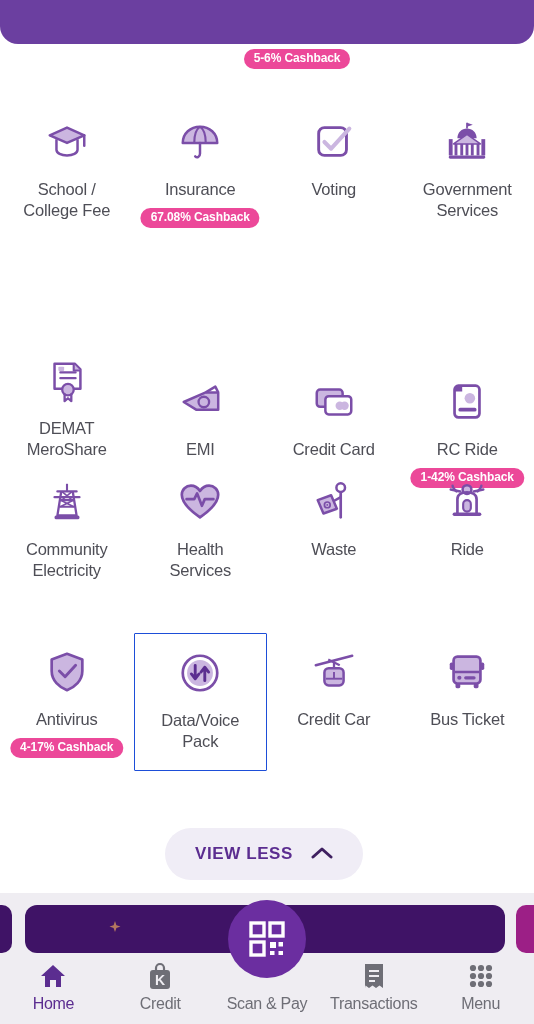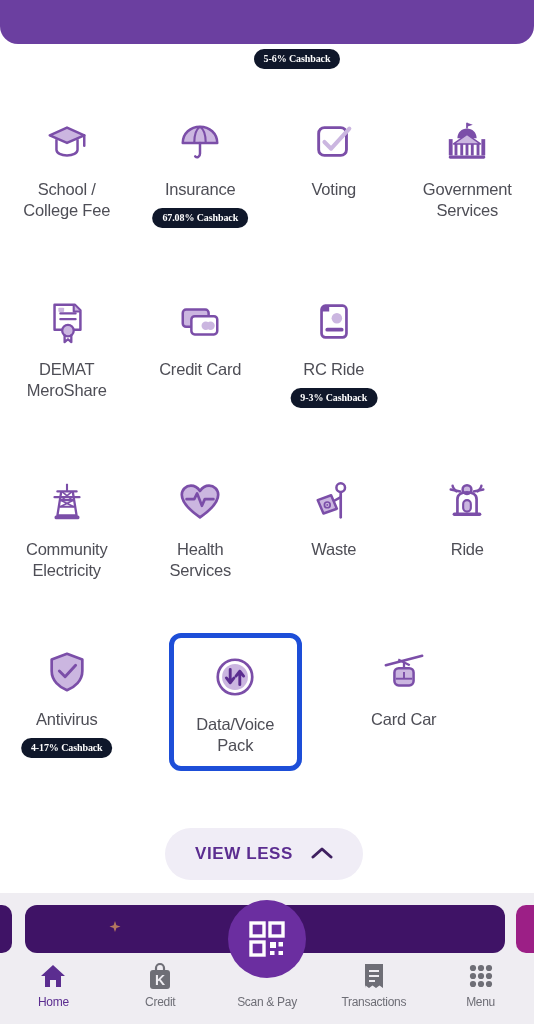--- a/index.html
+++ b/index.html
@@ -27,30 +27,29 @@
     width: 534px;
     height: 44px;
     background: #6b3fa0;
     border-bottom-left-radius: 18px;
     border-bottom-right-radius: 18px;
   }
 
   
   .cashback-badge {
     display: inline-block;
-    background: #0f172a;
+    background: #ec4899;
     color: #ffffff;
-    font-size: 10px;
+    font-size: 12px;
     font-weight: bold;
     letter-spacing: -0.1px;
     padding: 3px 10px 4px 10px;
     border-radius: 11px;
     white-space: nowrap;
     line-height: 13px;
-    font-family: Liberation Serif, serif;
   }
 
   .top-badge-wrap {
     position: absolute;
     top: 48px;
     left: 0;
     width: 534px;
     text-align: center;
     padding-left: 60px;
   }
@@ -71,23 +70,23 @@
   .grid-cell {
     width: 133.5px;
     position: relative;
     display: flex;
     flex-direction: column;
     align-items: center;
     padding-top: 18px;
   }
 
   .grid-row.r1 { height: 180px; }
-  .grid-row.r2 { height: 180px; }
+  .grid-row.r2 { height: 180px; align-items: flex-end; }
   .grid-row.r3 { height: 170px; }
-  .grid-row.r4 { height: 150px; gap: 35px; }
+  .grid-row.r4 { height: 150px; }
 
   .cell-icon {
     width: 48px;
     height: 48px;
     display: flex;
     align-items: center;
     justify-content: center;
   }
 
   .cell-label {
@@ -102,22 +101,22 @@
 
   .cell-badge {
     position: absolute;
     top: 108px;
     left: 50%;
     transform: translateX(-50%);
   }
 
   
   .grid-cell.selected {
-    border: 5px solid #1d4ed8;
-    border-radius: 12px;
+    border: 1px solid #1d4ed8;
+    border-radius: 1px;
     height: 138px;
     margin-top: 3px;
     padding-top: 15px;
   }
 
   
   .viewless-wrap {
     position: absolute;
     top: 828px;
     left: 0;
@@ -218,21 +217,21 @@
 
   .nav-icon {
     height: 30px;
     display: flex;
     align-items: center;
     justify-content: center;
   }
 
   .nav-label {
     margin-top: 4px;
-    font-size: 12px;
+    font-size: 16px;
     color: #6e6e76;
     letter-spacing: -0.3px;
     white-space: nowrap;
   }
 
   .nav-item.active .nav-label { color: #5b2d90; }
 
   .nav-item.center .nav-icon { visibility: hidden; }
 
   
@@ -330,39 +329,49 @@
               <circle cx="25" cy="33" r="6" fill="#cbb6e0" stroke="#7b4ea8" stroke-width="2.4"></circle>
               <path d="M21.5 37 L21.5 45 L25 42 L28.5 45 L28.5 37" fill="none" stroke="#7b4ea8" stroke-width="2.4" stroke-linejoin="round"></path>
             </svg>
           </div>
           <div class="cell-label">DEMAT
 MeroShare</div>
         </div>
         <div class="grid-cell">
           <div class="cell-icon">
             <svg width="46" height="46" viewBox="0 0 48 48">
+              <path d="M7 24 L30 14 L43 14 L43 32 L20 32 Z" fill="#cbb6e0" stroke="#7b4ea8" stroke-width="2.6" stroke-linejoin="round"></path>
+              <path d="M30 14 L40 8 L43 14" fill="none" stroke="#7b4ea8" stroke-width="2.6" stroke-linejoin="round"></path>
+              <circle cx="28" cy="24" r="5.5" fill="#cbb6e0" stroke="#7b4ea8" stroke-width="2.4"></circle>
+            </svg>
+          </div>
+          <div class="cell-label">EMI</div>
+        </div>
+        <div class="grid-cell">
+          <div class="cell-icon">
+            <svg width="46" height="46" viewBox="0 0 48 48">
               <rect x="6" y="11" width="27" height="18" rx="3.5" fill="#cbb6e0" stroke="#7b4ea8" stroke-width="2.6"></rect>
               <rect x="15" y="18" width="27" height="19" rx="3.5" fill="#ffffff" stroke="#7b4ea8" stroke-width="2.6"></rect>
               <circle cx="30" cy="28" r="4.4" fill="#cbb6e0"></circle>
               <circle cx="35" cy="28" r="4.4" fill="#cbb6e0"></circle>
             </svg>
           </div>
           <div class="cell-label">Credit Card</div>
         </div>
         <div class="grid-cell">
           <div class="cell-icon">
             <svg width="46" height="46" viewBox="0 0 48 48">
               <rect x="11" y="7" width="26" height="33" rx="4" fill="none" stroke="#7b4ea8" stroke-width="2.8"></rect>
               <path d="M11 11 A4 4 0 0 1 15 7 L19 7 L19 13 L11 13 Z" fill="#7b4ea8"></path>
               <circle cx="27" cy="20" r="5.5" fill="#cbb6e0"></circle>
               <rect x="15" y="30" width="19" height="4" rx="2" fill="#7b4ea8"></rect>
             </svg>
           </div>
           <div class="cell-label">RC Ride</div>
-          <span class="cashback-badge cell-badge">9-3% Cashback</span>
+          <span class="cashback-badge cell-badge">1-42% Cashback</span>
         </div>
       </div>
       <div class="grid-row r3">
         <div class="grid-cell">
           <div class="cell-icon">
             <svg width="46" height="46" viewBox="0 0 48 48">
               <path d="M24 5 L24 13" stroke="#7b4ea8" stroke-width="2.2"></path>
               <line x1="14" y1="13" x2="34" y2="13" stroke="#7b4ea8" stroke-width="2.4" stroke-linecap="round"></line>
               <line x1="11" y1="19" x2="37" y2="19" stroke="#7b4ea8" stroke-width="2.4" stroke-linecap="round"></line>
               <path d="M18 13 L14 38 L34 38 L30 13" fill="none" stroke="#7b4ea8" stroke-width="2.4" stroke-linejoin="round"></path>
@@ -438,21 +447,36 @@
           <div class="cell-icon">
             <svg width="46" height="46" viewBox="0 0 48 48">
               <line x1="5" y1="17" x2="43" y2="7" stroke="#7b4ea8" stroke-width="2.6" stroke-linecap="round"></line>
               <line x1="24" y1="13" x2="24" y2="20" stroke="#7b4ea8" stroke-width="2.4"></line>
               <line x1="18" y1="11" x2="30" y2="17" stroke="#7b4ea8" stroke-width="2.2"></line>
               <rect x="14" y="20" width="20" height="18" rx="4.5" fill="#cbb6e0" stroke="#7b4ea8" stroke-width="2.6"></rect>
               <line x1="24" y1="24" x2="24" y2="31" stroke="#7b4ea8" stroke-width="2"></line>
               <line x1="15.5" y1="31" x2="32.5" y2="31" stroke="#7b4ea8" stroke-width="2"></line>
             </svg>
           </div>
-          <div class="cell-label">Card Car</div>
+          <div class="cell-label">Credit Car</div>
+        </div>
+        <div class="grid-cell">
+          <div class="cell-icon">
+            <svg width="46" height="46" viewBox="0 0 48 48">
+              <rect x="10" y="8" width="28" height="28" rx="4" fill="#cbb6e0" stroke="#7b4ea8" stroke-width="2.8"></rect>
+              <line x1="11" y1="24" x2="37" y2="24" stroke="#7b4ea8" stroke-width="2.6"></line>
+              <rect x="6" y="14" width="4" height="8" rx="1.8" fill="#7b4ea8"></rect>
+              <rect x="38" y="14" width="4" height="8" rx="1.8" fill="#7b4ea8"></rect>
+              <circle cx="16" cy="30" r="2.2" fill="#7b4ea8"></circle>
+              <rect x="21" y="28.5" width="12" height="3.2" rx="1.6" fill="#7b4ea8"></rect>
+              <rect x="12" y="36" width="5" height="5" rx="1.5" fill="#7b4ea8"></rect>
+              <rect x="31" y="36" width="5" height="5" rx="1.5" fill="#7b4ea8"></rect>
+            </svg>
+          </div>
+          <div class="cell-label">Bus Ticket</div>
         </div>
       </div>
     </div>
 
   <div class="viewless-wrap">
     <button class="viewless-btn">
       <span class="viewless-label">VIEW LESS</span>
       <span>
         <svg width="22" height="14" viewBox="0 0 22 14">
           <path d="M2 11 L11 3 L20 11" fill="none" stroke="#3f2060" stroke-width="3" stroke-linecap="round" stroke-linejoin="round"></path>

